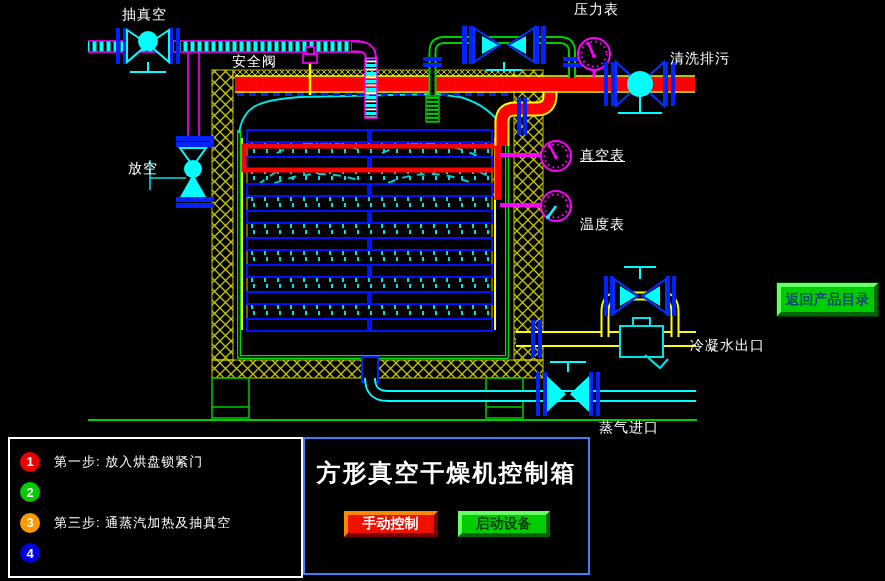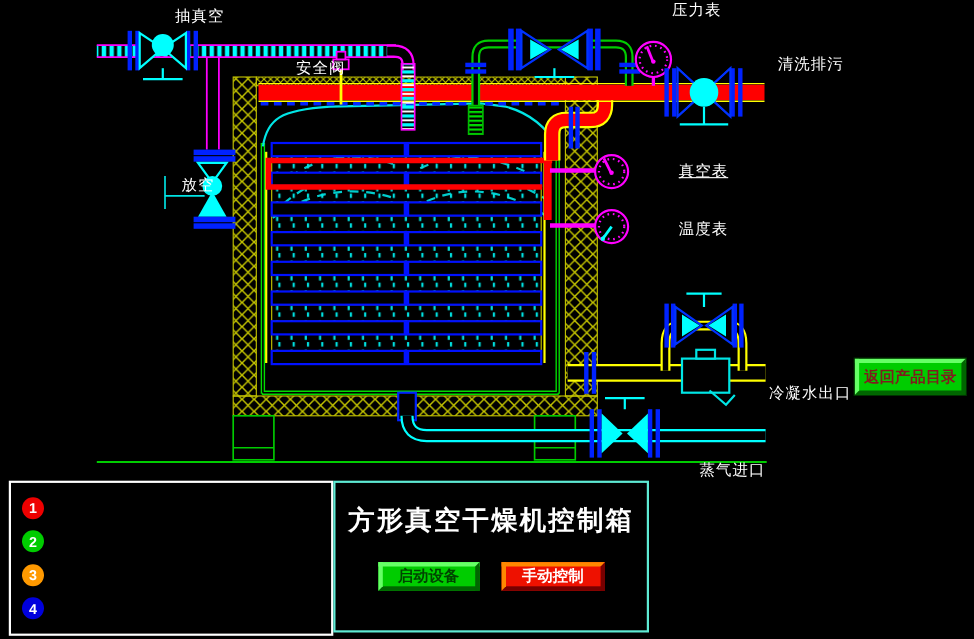--- a/index.html
+++ b/index.html
@@ -1,56 +1,56 @@
 <!DOCTYPE html>
 <html><head>
 <meta charset="utf-8">
 <style>
   html,body{margin:0;padding:0;background:#000;}
   .screen{position:relative;width:885px;height:581px;background:#000;overflow:hidden;
           font-family:"Liberation Sans","DejaVu Sans",sans-serif;}
   svg{position:absolute;left:0;top:0;}
-  .lbl{position:absolute;color:#fff;font-size:14px;white-space:nowrap;letter-spacing:1px;margin-left:37px;}
+  .lbl{position:absolute;color:#fff;font-size:14px;white-space:nowrap;letter-spacing:1px;}
   
   .btn3d{position:absolute;display:flex;align-items:center;justify-content:center;
          font-weight:bold;cursor:pointer;box-sizing:border-box;}
   .btn-return{left:777px;top:283px;width:101px;height:33px;background:#00cc00;
      border-top:4px solid #66ff66;border-left:4px solid #66ff66;
      border-bottom:4px solid #006600;border-right:4px solid #006600;
-     color:#7f1d1d;font-size:14px;outline:1px solid #003300;margin-top:43px;}
+     color:#0c4a6e;font-size:14px;outline:1px solid #003300;}
   
   .steps-panel{position:absolute;left:8px;top:437px;width:281px;height:133px;
      border:2px solid #fff;display:flex;flex-direction:column;justify-content:space-evenly;
      padding:2px 0 2px 10px;box-sizing:content-box;}
   .step{display:flex;align-items:center;gap:14px;}
   .badge{width:20px;height:20px;border-radius:50%;color:#fff;font-size:13px;font-weight:bold;
      display:flex;align-items:center;justify-content:center;flex:0 0 auto;}
   .step:nth-child(1) .badge{background:#ee0000;}
   .step:nth-child(2) .badge{background:#00cc00;}
   .step:nth-child(3) .badge{background:#ff9900;}
   .step:nth-child(4) .badge{background:#0000dd;}
   .step-text{color:#fff;font-size:13px;letter-spacing:1px;}
   .control-panel{position:absolute;left:303px;top:437px;width:283px;height:134px;
-     border:2px solid #5eead4;}
+     border:2px solid #3b82f6;}
   .cp-title{margin-top:18px;text-align:center;color:#fff;font-size:24px;font-weight:bold;
      letter-spacing:2px;}
   .cp-buttons{display:flex;justify-content:center;gap:20px;margin-top:22px;}
   .btn-start{position:static;width:92px;height:26px;background:#00cc00;
      border-top:4px solid #66ff66;border-left:4px solid #66ff66;
      border-bottom:4px solid #006600;border-right:4px solid #006600;
      color:#004400;font-size:14px;}
   .btn-manual{position:static;width:94px;height:26px;background:#ee1100;
      border-top:4px solid #ff8800;border-left:4px solid #ff8800;
      border-bottom:4px solid #770000;border-right:4px solid #770000;
      color:#fff;font-size:14px;}
   
   #l-pump{left:122px;top:6px;}       #l-safety{left:232px;top:53px;text-align:center;}
   #l-press{left:574px;top:1px;}     #l-steam{left:670px;top:50px;}
   #l-vent{left:128px;top:160px;}     #l-vac{left:580px;top:147px;text-decoration:underline;}
-  #l-temp{left:580px;top:200px;}     #l-cond{left:662px;top:349px;}
+  #l-temp{left:580px;top:216px;}     #l-cond{left:662px;top:337px;padding-left:28px;}
   #l-drain{left:599px;top:419px;}
 </style>
 </head>
 <body>
 
 <div class="screen">
 
 <svg width="885" height="437" viewBox="0 0 885 437">
   <defs>
     <pattern id="hatch" width="11" height="11" patternUnits="userSpaceOnUse">
@@ -308,33 +308,35 @@
 <div class="lbl" id="l-vac">真空表</div>
 <div class="lbl" id="l-temp">温度表</div>
 <div class="lbl" id="l-cond">冷凝水出口</div>
 <div class="lbl" id="l-drain">蒸气进口</div>
 
 <div class="btn3d btn-return">返回产品目录</div>
 
 <div class="steps-panel">
   <div class="step">
     <span class="badge">1</span>
+    <span class="step-text">第一步:  放入烘盘锁紧门</span>
   </div>
   <div class="step">
     <span class="badge">2</span>
   </div>
   <div class="step">
     <span class="badge">3</span>
+    <span class="step-text">第三步:  通蒸汽加热及抽真空</span>
   </div>
   <div class="step">
     <span class="badge">4</span>
   </div>
 </div>
 
 <div class="control-panel">
   <div class="cp-title">方形真空干燥机控制箱</div>
   <div class="cp-buttons">
+    <div class="btn3d btn-manual">手动控制</div>
     <div class="btn3d btn-start">启动设备</div>
-    <div class="btn3d btn-manual">手动控制</div>
   </div>
 </div>
 
 </div>
 
 </body></html>

